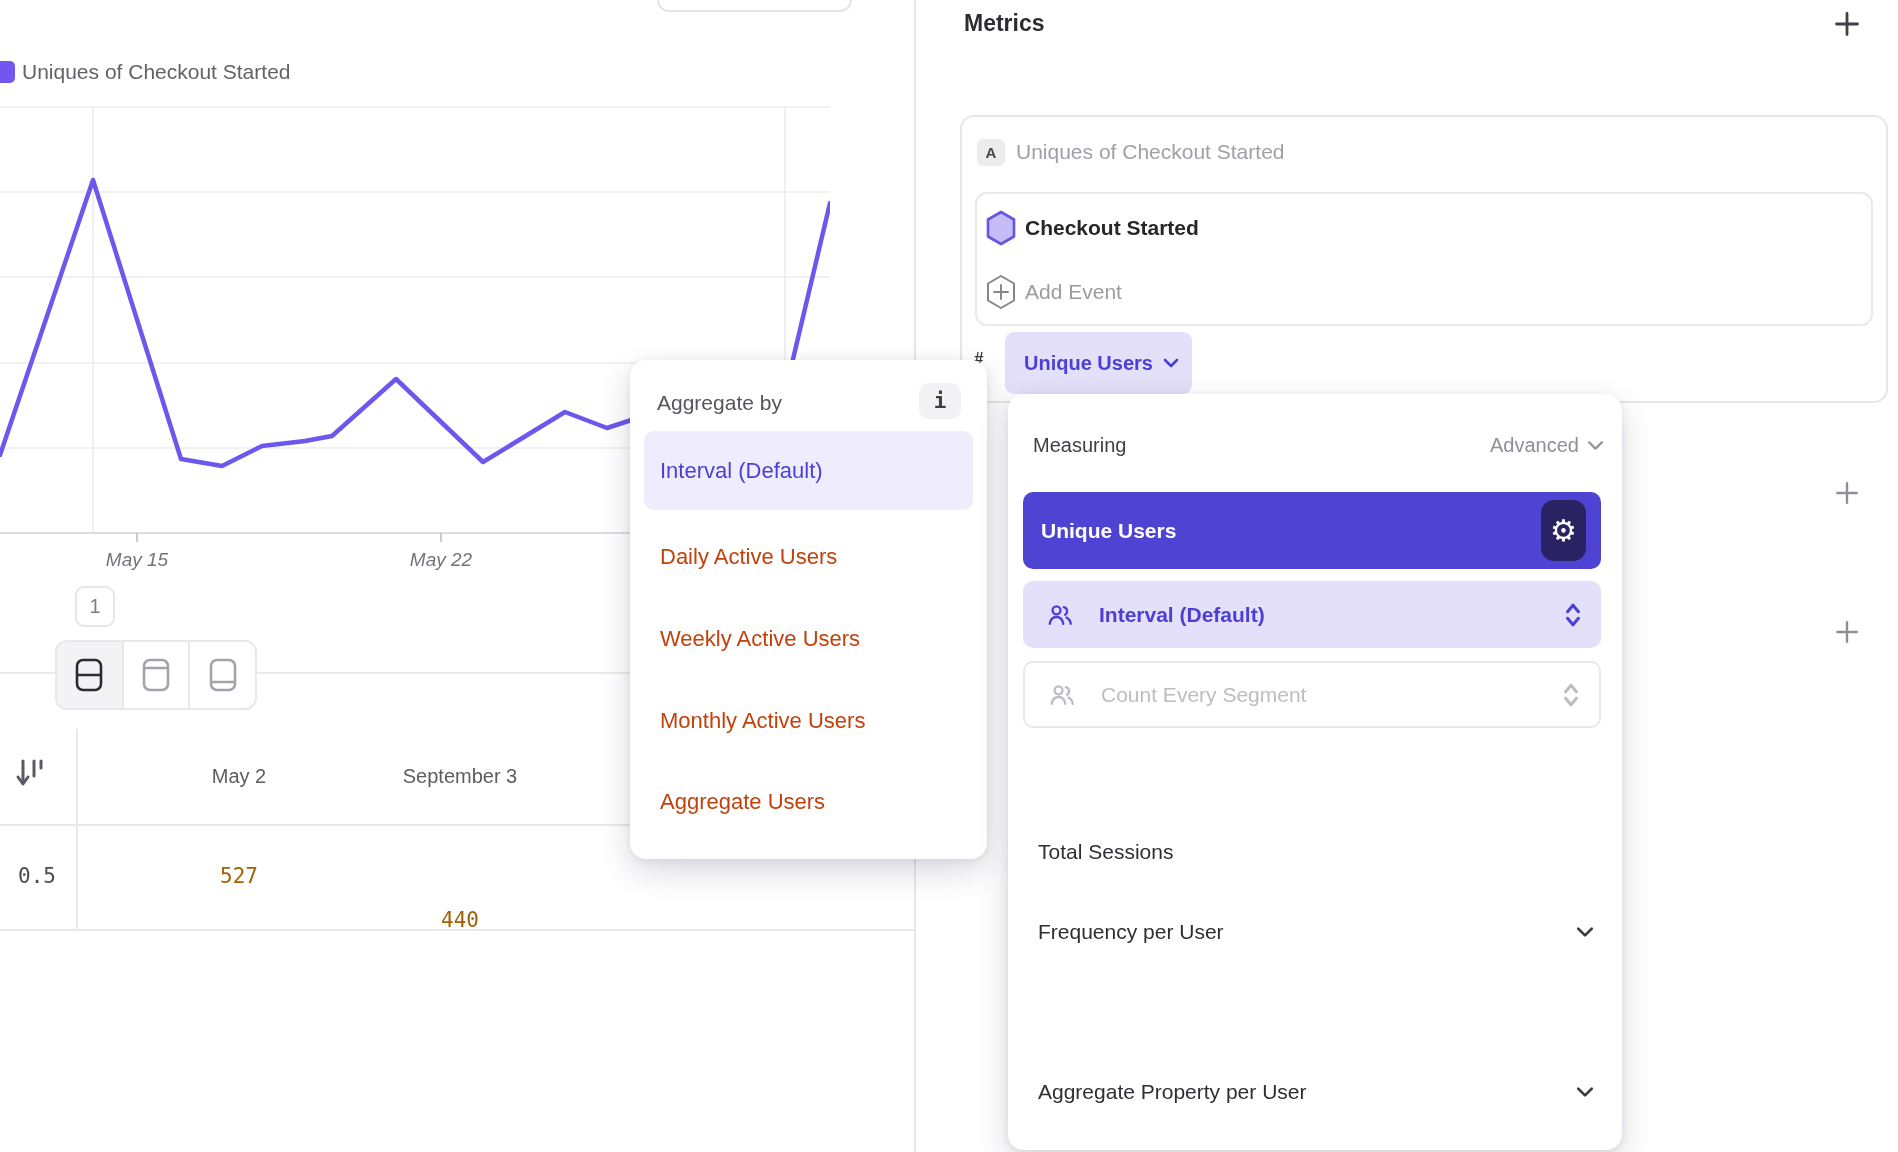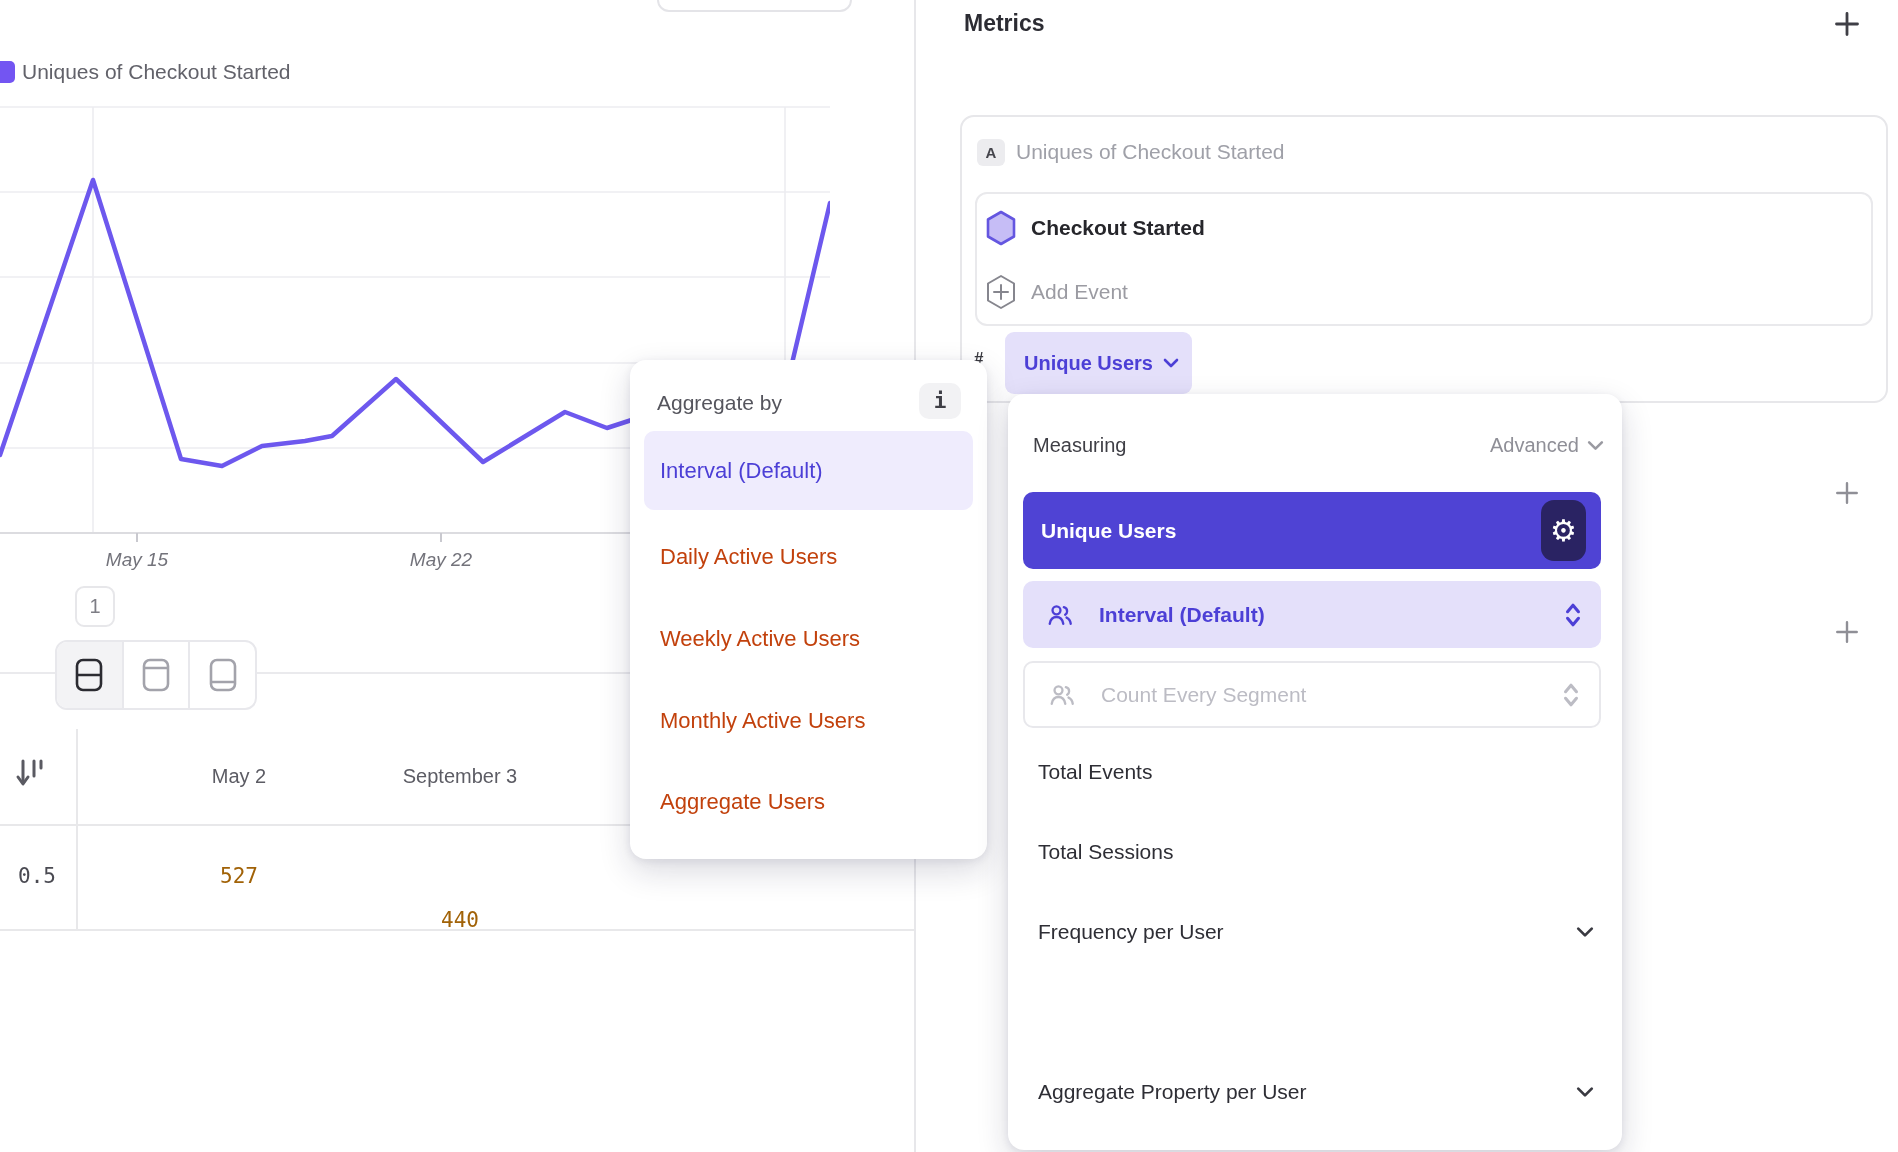--- a/index.html
+++ b/index.html
@@ -39,21 +39,21 @@
   
   .metrics-title{left:964px;top:10px;font-size:23px;font-weight:bold;color:#2c2c33;}
   .plus-btn{color:#8f8f96;}
   .plus-top{left:1833px;top:10px;color:#3f3f46;}
   .plus-a{left:1834px;top:480px;} .plus-b{left:1834px;top:619px;}
   .metric-card{left:960px;top:115px;width:924px;height:284px;border:2px solid #e7e7ea;border-radius:14px;background:#fff;}
   .a-badge{left:15px;top:22px;width:28px;height:27px;border-radius:6px;background:#ececef;
            text-align:center;line-height:27px;font-size:15px;font-weight:bold;color:#45454c;}
   .metric-title{left:54px;top:23px;font-size:21px;color:#9fa0a8;}
   .event-card{left:13px;top:75px;width:894px;height:130px;border:2px solid #e9e9ec;border-radius:12px;background:#fff;}
-  .event-row{left:8px;height:38px;display:flex;align-items:center;gap:14px;}
+  .event-row{left:8px;height:38px;display:flex;align-items:center;gap:8px;}
   .row-event{top:15px;} .row-add{top:79px;}
   .event-name{font-size:21px;font-weight:600;color:#26262b;}
   .add-event-label{font-size:21px;color:#9b9ba2;}
   .hash{left:12px;top:232px;font-size:17px;font-weight:bold;color:#3a3a40;}
   .measure-chip{left:43px;top:215px;width:187px;height:62px;border-radius:9px;background:#e4e0fa;
                 display:flex;align-items:center;gap:10px;padding-left:19px;box-sizing:border-box;
                 color:#4c3fd6;font-size:20px;font-weight:600;z-index:2;}
   
   .popup{background:#fff;border-radius:16px;z-index:10;
          box-shadow:0 12px 32px rgba(25,25,60,.16),0 2px 8px rgba(25,25,60,.08);}
@@ -278,23 +278,20 @@
       <span>Count Every Segment</span>
       <span class="row-grow"></span>
       <span>
         <svg width="16" height="24" viewBox="0 0 14 22" fill="none" stroke="currentColor" stroke-width="2.8" stroke-linecap="round" stroke-linejoin="round">
           <path d="M2 8L7 2l5 6"></path>
             <path d="M2 14l5 6 5-6"></path>
           </svg>
         </span>
     </div>
 
-    <div class="abs opt opt-0">
-      <span>Total Events</span>
-    </div>
     <div class="abs opt opt-1">
       <span>Total Sessions</span>
     </div>
     <div class="abs opt opt-2">
       <span>Frequency per User</span>
       <span class="row-grow"></span>
       <span class="chev">
         <svg width="18" height="12" viewBox="0 0 16 10" fill="none" stroke="currentColor" stroke-width="2.4" stroke-linecap="round" stroke-linejoin="round">
             <path d="M2 2l6 6 6-6"></path>
           </svg>

